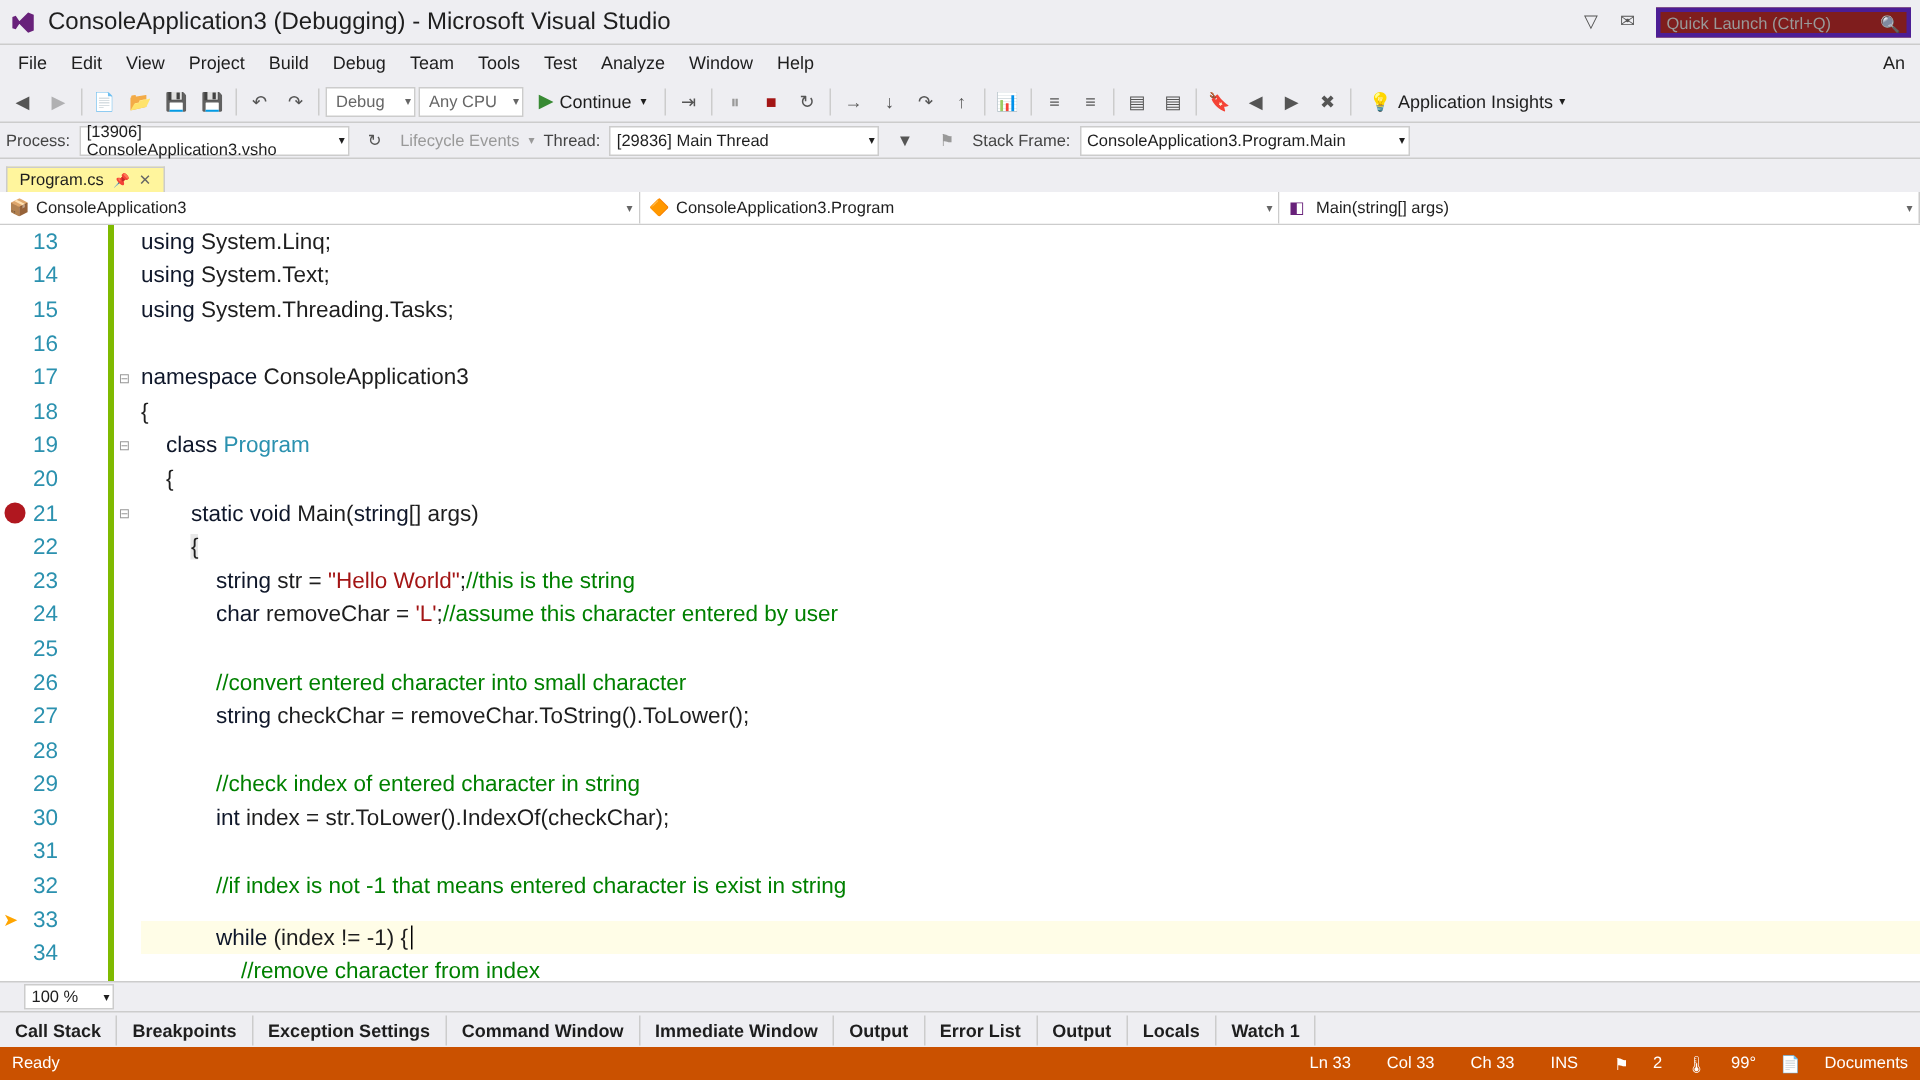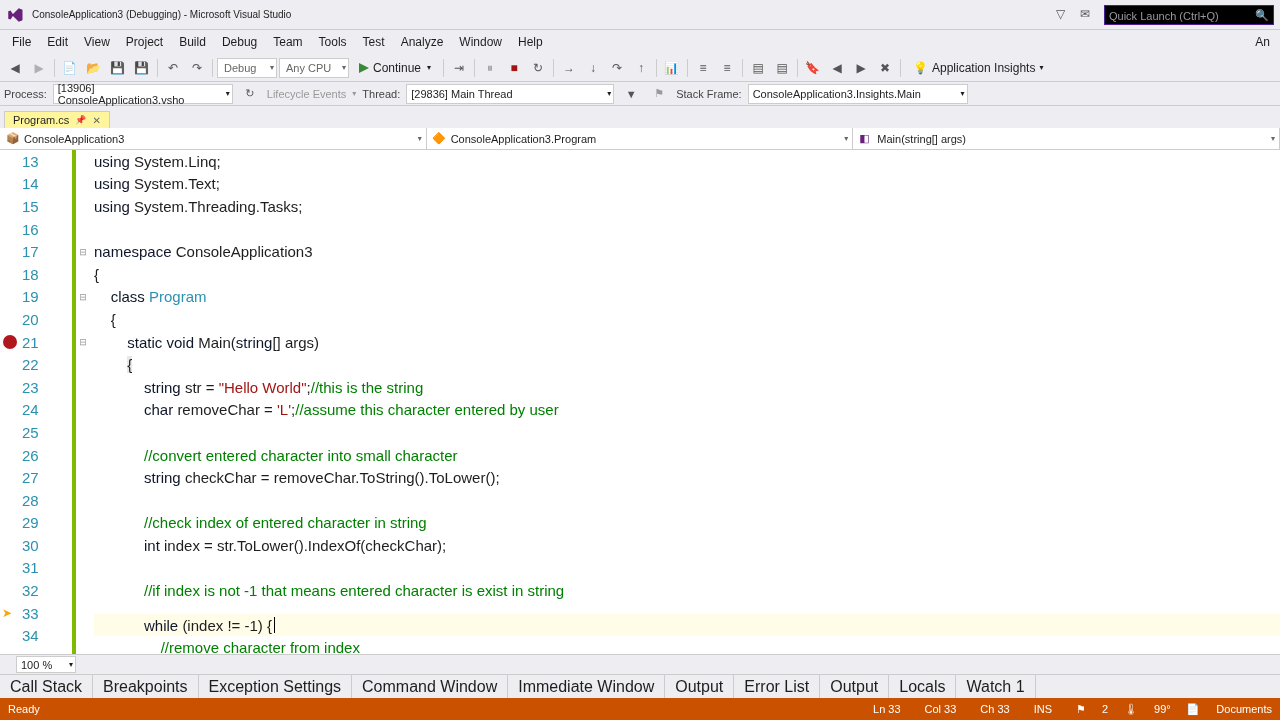--- a/index.html
+++ b/index.html
@@ -2,23 +2,23 @@
 <html><head>
 <meta charset="utf-8">
 <style>
 * { margin: 0; padding: 0; box-sizing: border-box; font-family: "Segoe UI", Tahoma, sans-serif; }
 body { width: 1280px; height: 720px; overflow: hidden; background: #fff; font-size: 12px; color: #1e1e1e; }
 
 
 .titlebar { height: 30px; background: #eeeef2; display: flex; align-items: center; padding: 0 6px; border-bottom: 1px solid #ccc; }
 .vs-logo { width: 18px; height: 18px; margin-right: 8px; }
 .vs-logo svg { width: 100%; height: 100%; }
-.titlebar-text { font-size: 10px; color: #1e1e1e; }
+.titlebar-text { font-size: 16px; color: #1e1e1e; }
 .titlebar-right { margin-left: auto; display: flex; align-items: center; gap: 8px; }
-.quick-launch { width: 170px; height: 20px; border: 1px solid #4c1d95; background: #000000; padding: 2px 4px; font-size: 11px; color: #999; display: flex; align-items: flex-end; }
+.quick-launch { width: 170px; height: 20px; border: 3px solid #4c1d95; background: #7f1d1d; padding: 2px 4px; font-size: 11px; color: #999; display: flex; align-items: flex-start; }
 .titlebar-icon { width: 16px; height: 16px; color: #555; }
 
 
 .menubar { height: 24px; background: #eeeef2; display: flex; align-items: center; padding: 0 4px; }
 .menubar .menu-item { padding: 2px 8px; font-size: 12px; cursor: default; }
 .menubar-right { margin-left: auto; padding-right: 6px; }
 
 
 .toolbar { height: 28px; background: #eeeef2; display: flex; align-items: center; padding: 0 4px; border-bottom: 1px solid #ccc; gap: 2px; }
 .toolbar-btn { width: 22px; height: 22px; display: flex; align-items: center; justify-content: center; color: #555; }
@@ -68,21 +68,21 @@
 .brace-hl { background: #e8e8e8; }
 .cursor { display: inline-block; width: 1px; height: 16px; background: #000; vertical-align: middle; margin-left: 2px; }
 
 
 .zoom-bar { height: 20px; background: #eeeef2; border-top: 1px solid #ccc; display: flex; align-items: center; padding: 0 16px; }
 .zoom-combo { width: 60px; border: 1px solid #ccc; background: #fff; font-size: 11px; padding: 0 4px; height: 17px; display: flex; align-items: center; position: relative; }
 .zoom-combo::after { content: "▾"; position: absolute; right: 2px; font-size: 8px; }
 
 
 .bottom-tabs { height: 24px; background: #eeeef2; display: flex; align-items: center; border-top: 1px solid #ccc; }
-.bottom-tab { padding: 3px 10px; font-size: 16px; border-right: 1px solid #ccc; }
+.bottom-tab { padding: 3px 10px; font-size: 12px; border-right: 1px solid #ccc; font-weight: bold; }
 
 
 .status-bar { height: 22px; background: #ca5100; color: #fff; display: flex; align-items: center; padding: 0 8px; font-size: 11px; justify-content: flex-end; }
 .status-bar .seg { margin-right: 24px; }
 .status-bar .right { margin-left: auto; display: flex; align-items: center; gap: 16px; }
 
 .col { display: flex; flex-direction: column; height: 100%; }
 .main { display: flex; flex-direction: column; flex: 1; overflow: hidden; }
 </style>
 </head>
@@ -165,25 +165,25 @@
     </div>
   </div>
 
   <div class="debug-bar">
     <span class="label">Process:</span>
     <div class="combo" style="width:180px">[13906] ConsoleApplication3.vsho</div>
     <span class="toolbar-btn tiny-icon">↻</span>
     <span class="label" style="color:#999">Lifecycle Events</span>
     <span style="font-size:8px;color:#999">▾</span>
     <span class="label">Thread:</span>
-    <div class="combo" style="width:208px">[29836] Main Thread</div>
+    <div class="combo" style="width:180px">[29836] Main Thread</div>
     <span class="toolbar-btn tiny-icon">▼</span>
     <span class="toolbar-btn tiny-icon" style="color:#999">⚑</span>
     <span class="label">Stack Frame:</span>
-    <div class="combo" style="width:220px">ConsoleApplication3.Insights.Main</div>
+    <div class="combo" style="width:220px">ConsoleApplication3.Program.Main</div>
   </div>
 
   <div class="doc-tabs">
     <div class="doc-tab">
       <span>Program.cs</span>
       <span class="pin">📌</span>
       <span class="close">✕</span>
     </div>
   </div>
 

